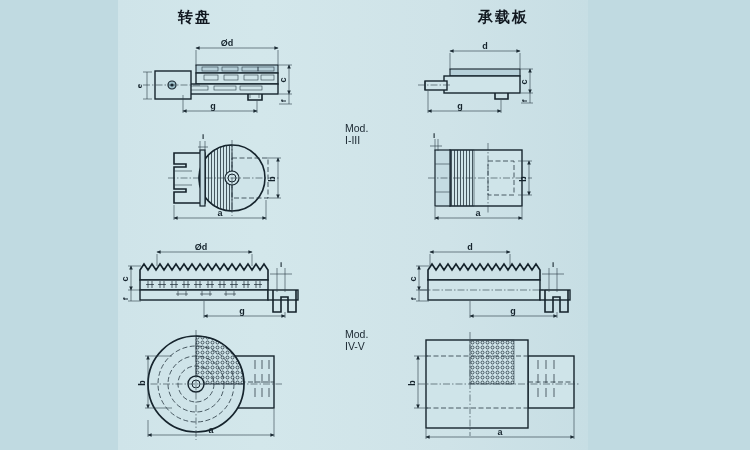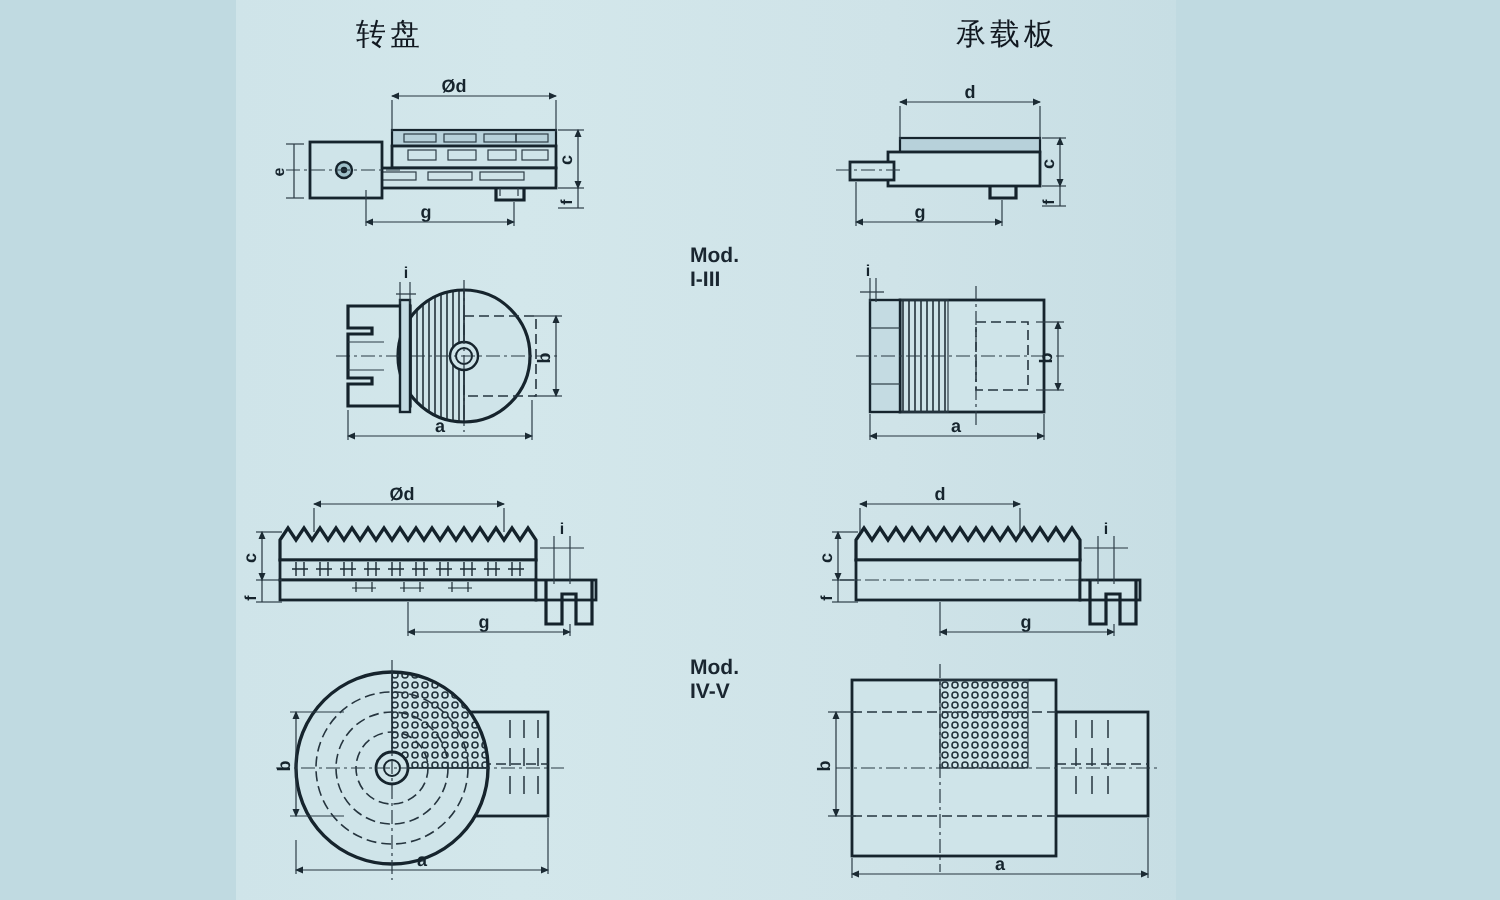--- a/index.html
+++ b/index.html
@@ -19,33 +19,33 @@
     position: absolute;
     left: 118px;
     top: 0;
     width: 470px;
     height: 450px;
     background: linear-gradient(to right, #cfe4e9 0%, #d3e7eb 30%, #cfe3e8 70%, #c7dee4 100%);
   }
   .hdr {
     position: absolute;
     font-size: 15px;
-    font-weight: normal;
+    font-weight: bold;
     color: #111820;
     letter-spacing: 2px;
     white-space: nowrap;
     text-align: right;
   }
   #hdr-left  { left: 178px; top: 8px; }
   #hdr-right { left: 455px; top: 8px; margin-left: 23px; }
 
   .modlbl {
     position: absolute;
     font-size: 10.5px;
-    font-weight: bold;
+    font-weight: normal;
     color: #1a2630;
     line-height: 12px;
     white-space: nowrap;
   }
   #mod1 { left: 345px; top: 122px; }
   #mod2 { left: 345px; top: 328px; }
 
   svg.dwg { position: absolute; left: 0; top: 0; overflow: visible; }
 
   .ln   { stroke: #1b2a33; stroke-width: 1; fill: none; }

